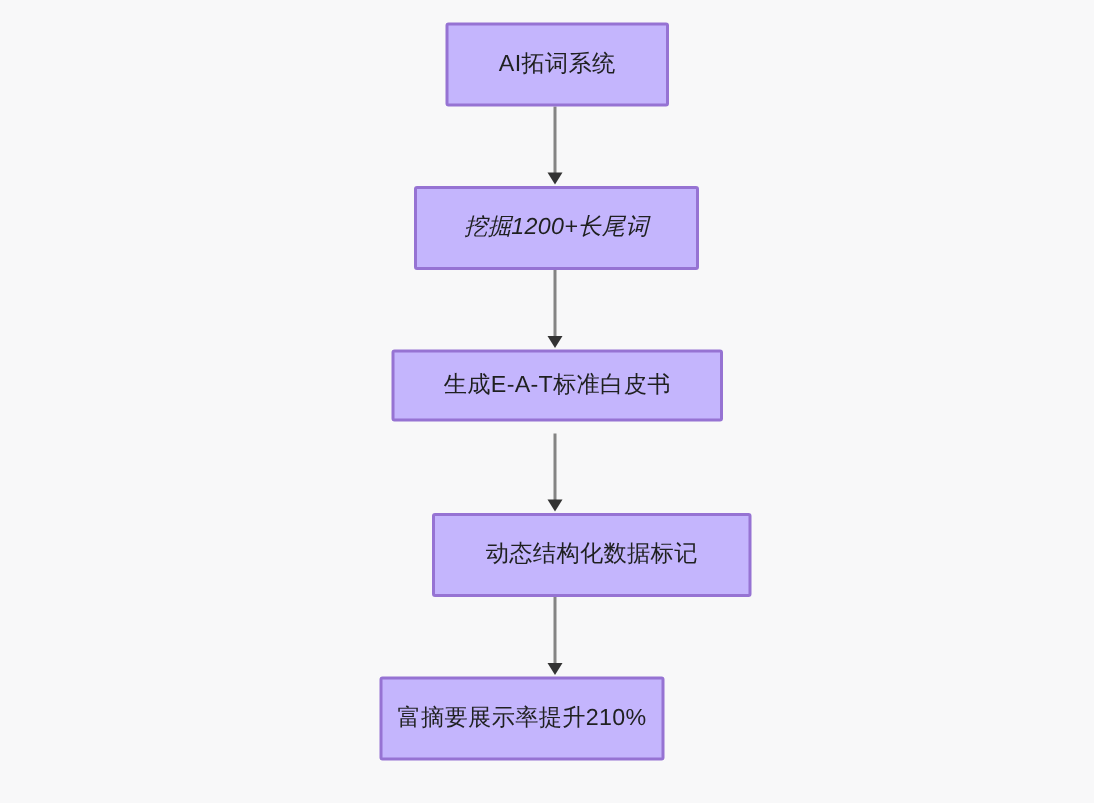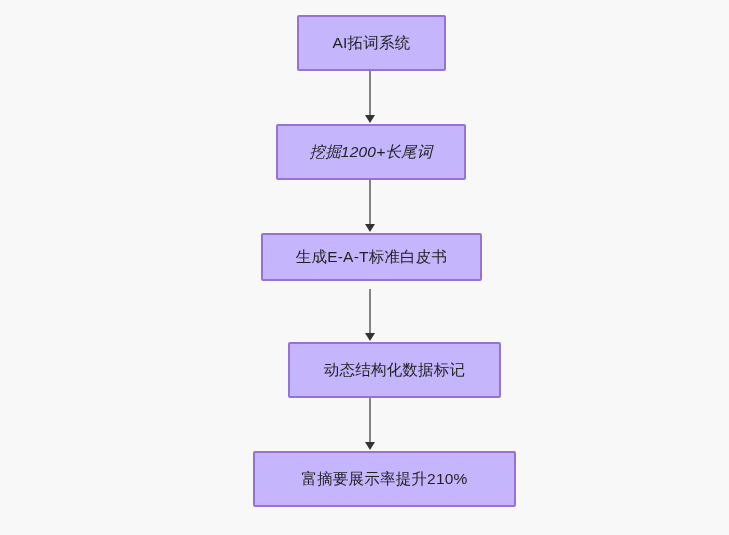--- a/index.html
+++ b/index.html
@@ -76,17 +76,17 @@
   </div>
 
   <div class="node" style="left:261px; top:233px; width:221px; height:48px;">
     <span class="node-label">生成E-A-T标准白皮书</span>
   </div>
 
   <div class="node" style="left:268px; top:342px; width:213px; height:56px;margin-left:20px;">
     <span class="node-label">动态结构化数据标记</span>
   </div>
 
-  <div class="node" style="left:253px; top:451px; width:263px; height:56px;">
+  <div class="node" style="left:253px; top:451px; width:190px; height:56px;">
     <span class="node-label">富摘要展示率提升210%</span>
   </div>
 
 </div>
 
 </body></html>

